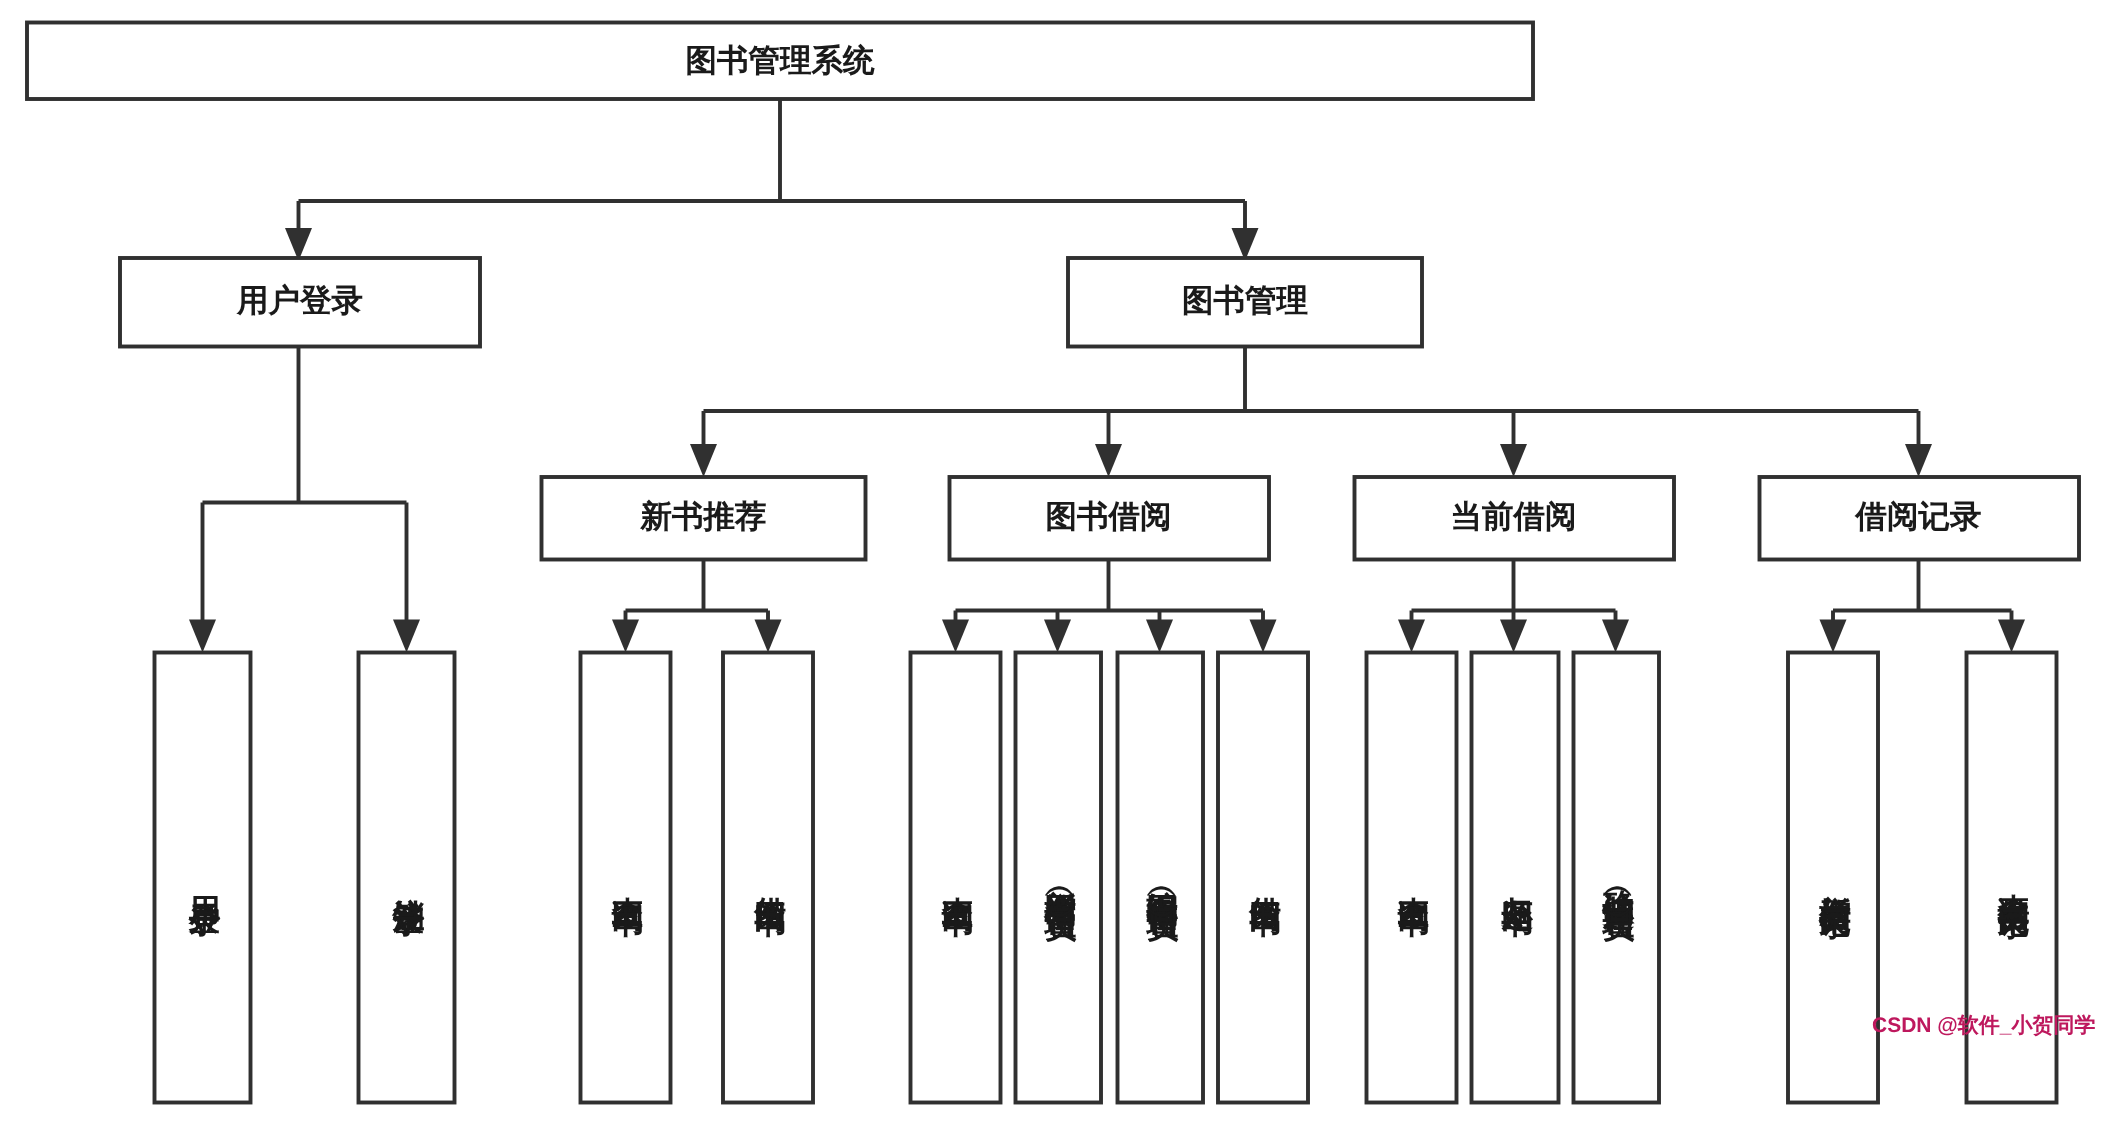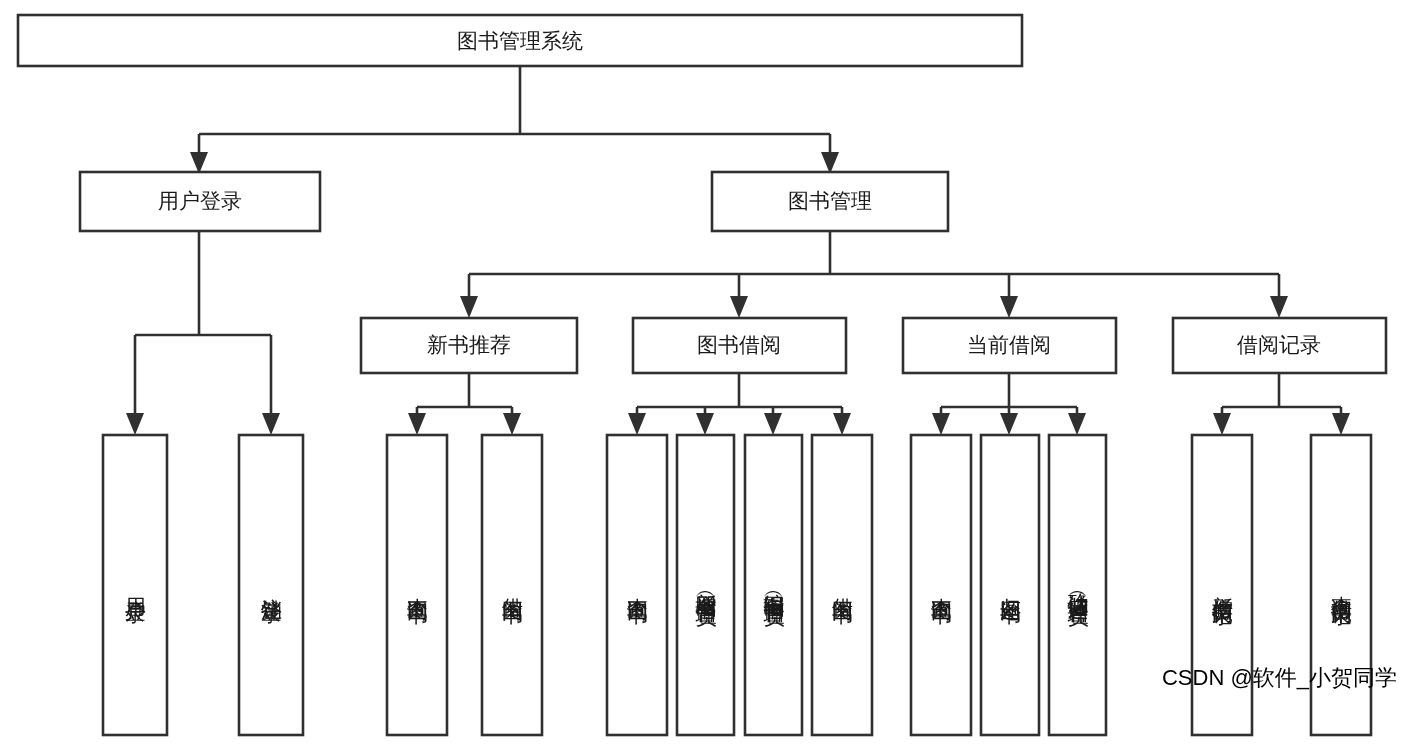--- a/index.html
+++ b/index.html
@@ -11,20 +11,21 @@
     width: 1405px;
     height: 747px;
     overflow: hidden;
     font-family: "Liberation Sans", "DejaVu Sans", sans-serif;
   }
   #diagram-root {
     position: relative;
     width: 1405px;
     height: 697px;
     background: #ffffff;
+    font-weight: bold;
   }
   svg.diagram-canvas {
     position: absolute;
     left: 0;
     top: 0;
     width: 1405px;
     height: 747px;
   }
   .node-box {
     fill: #ffffff;
@@ -60,22 +61,22 @@
     align-items: center;
     justify-content: center;
     white-space: nowrap;
     pointer-events: none;
   }
   .watermark {
     position: absolute;
     right: 8px;
     bottom: 4px;
     font-family: "Liberation Sans", "DejaVu Sans", sans-serif;
-    font-size: 22px;
-    color: #000000;
+    font-size: 14px;
+    color: #be185d;
     white-space: nowrap;
   }
 </style>
 </head>
 <body>
 
 <div id="diagram-root">
 
   <svg class="diagram-canvas" viewBox="0 0 1405 747" xmlns="http://www.w3.org/2000/svg">
 

